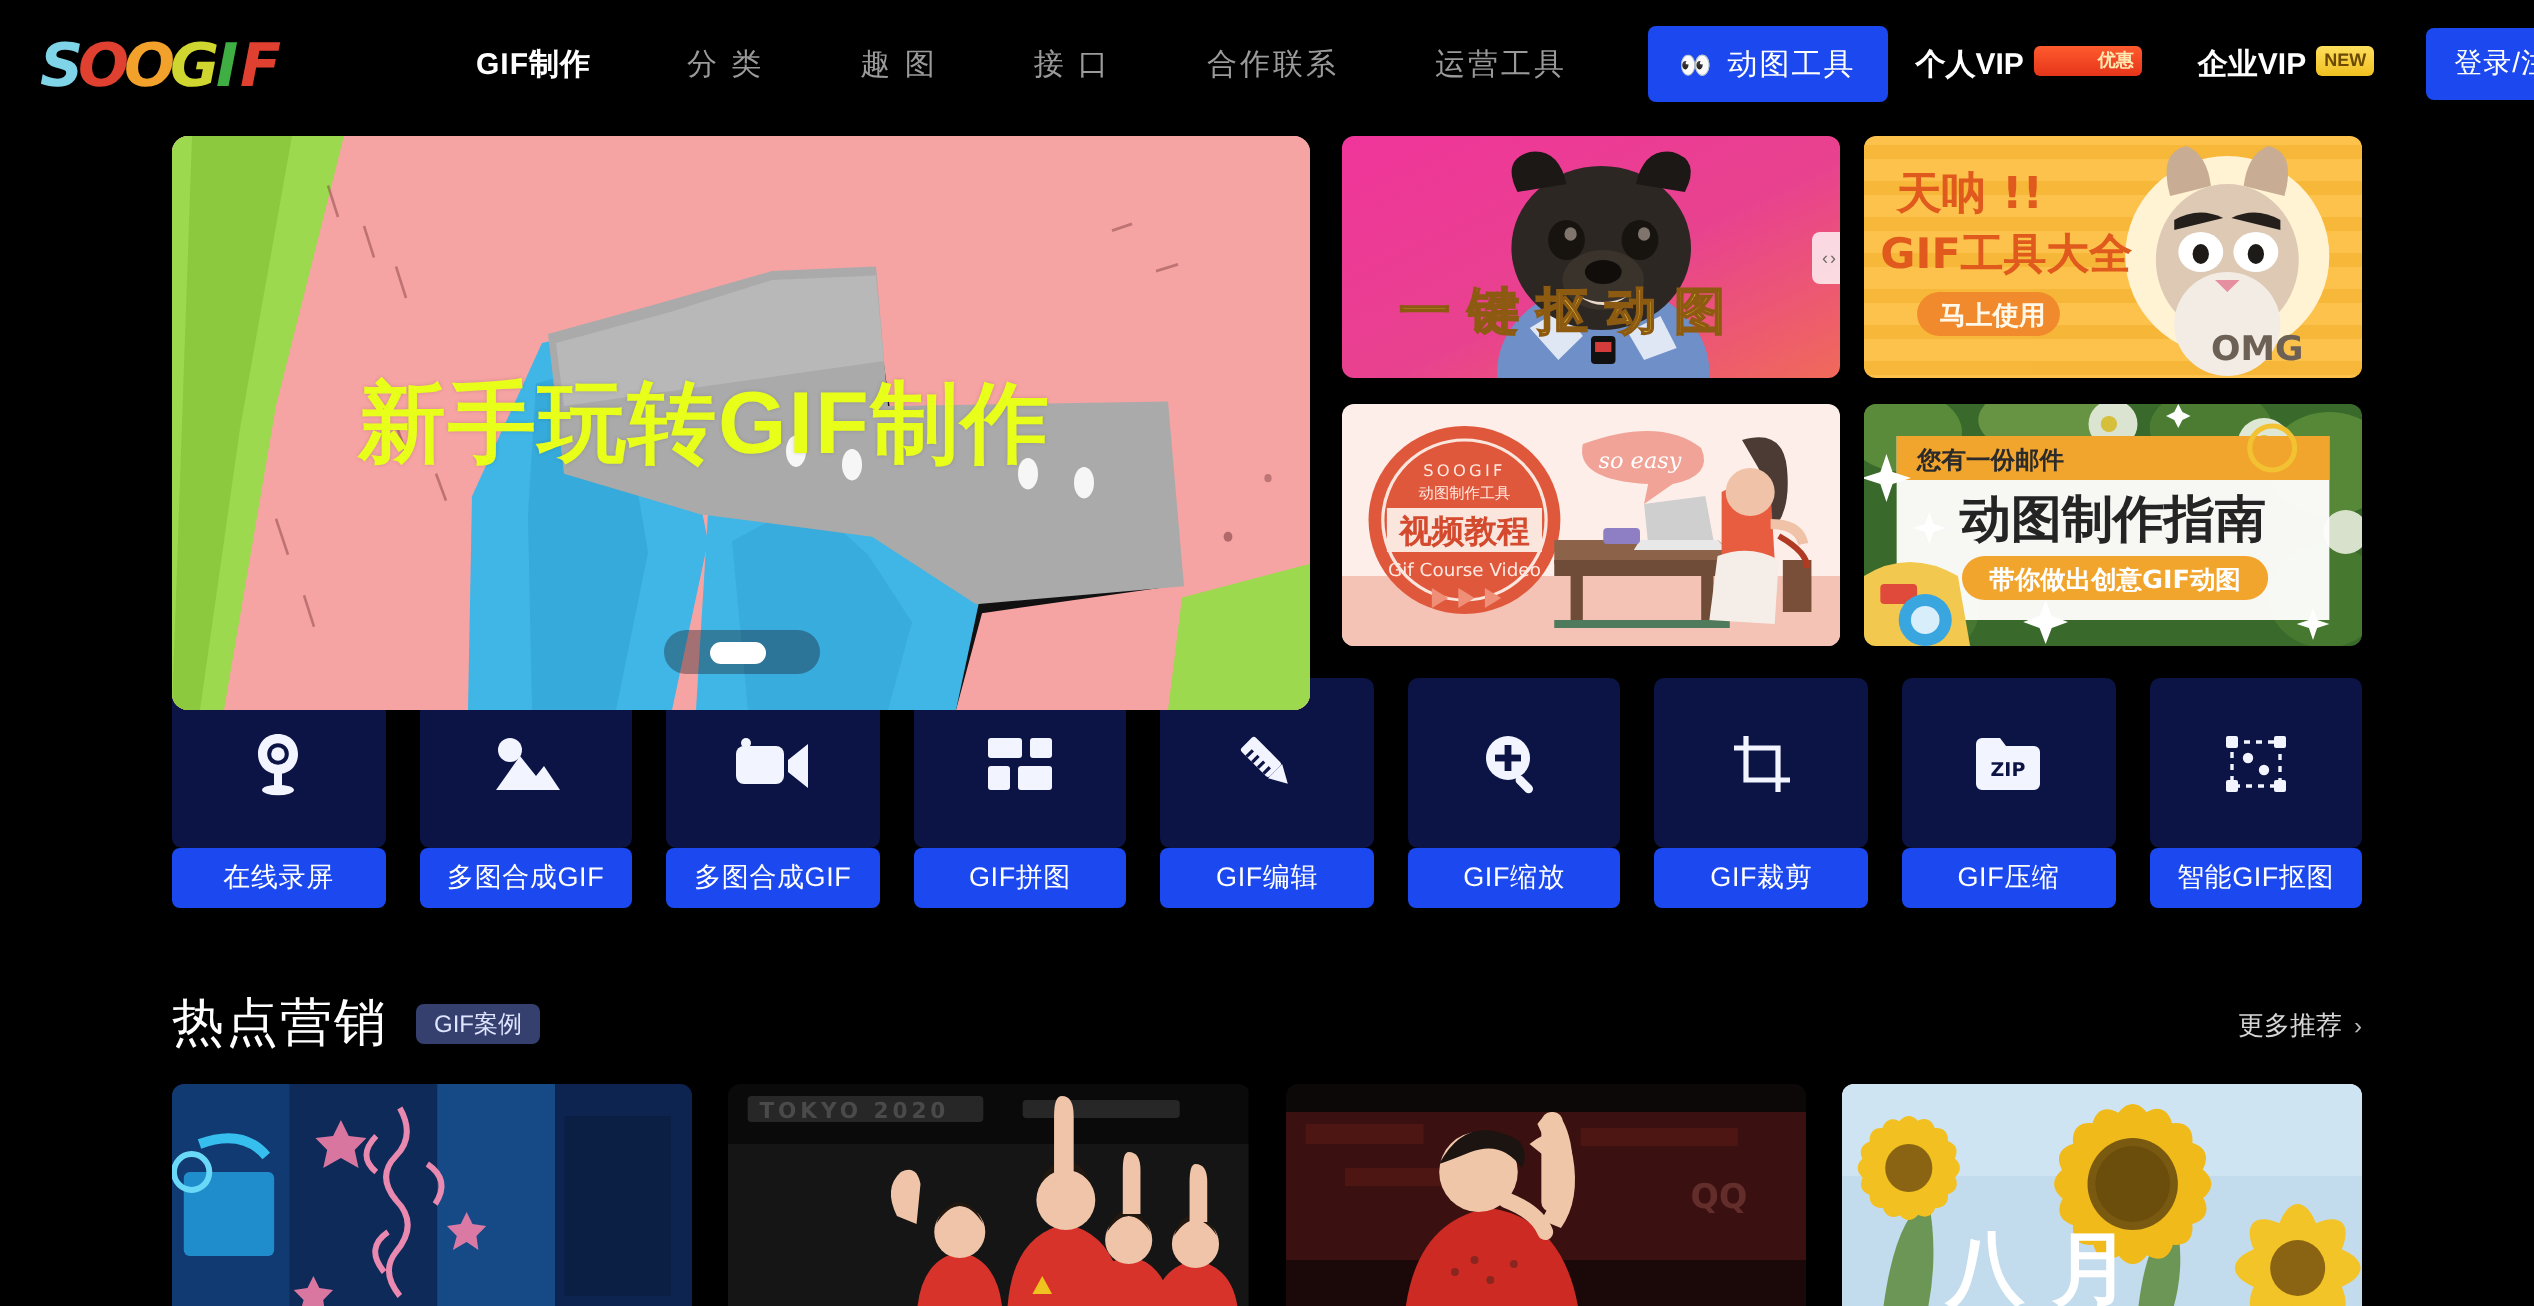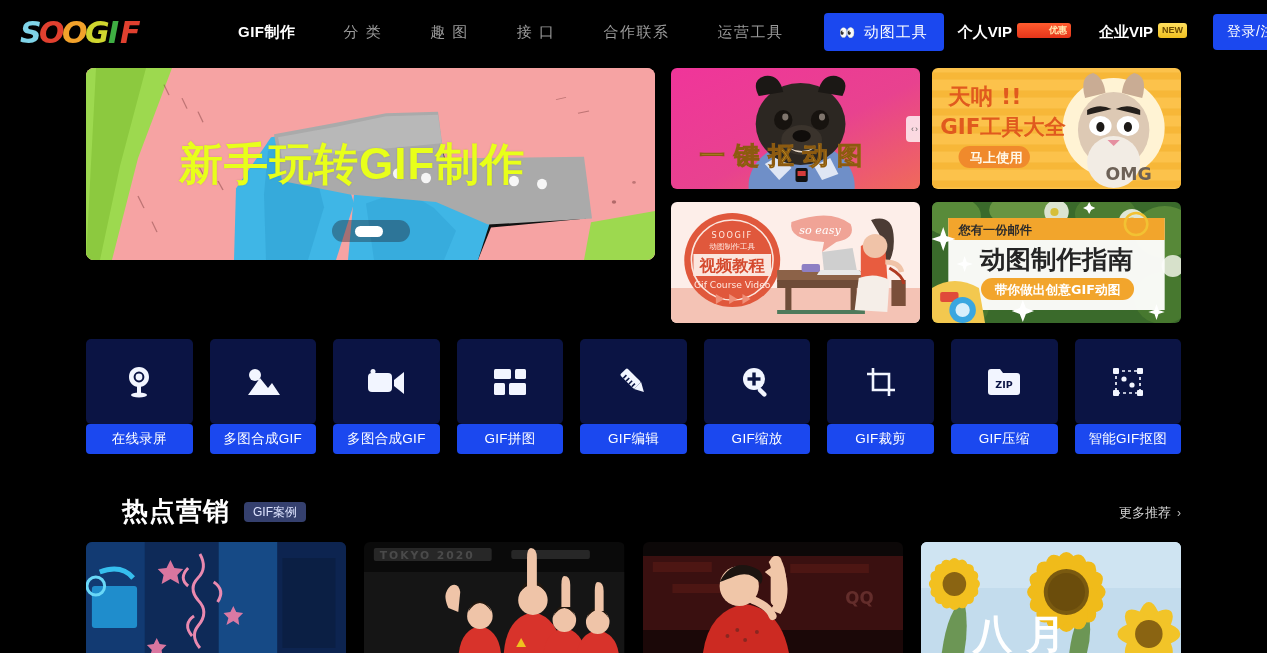--- a/index.html
+++ b/index.html
@@ -103,21 +103,21 @@
   
   .banner-wrap {
     margin: 4px 0 0 0;
     padding: 0 86px;
     display: flex;
     gap: 16px;
     height: 255px;
   }
   .hero {
     width: 569px;
-    height: 192px;
+    height: 287px;
     border-radius: 8px;
     overflow: hidden;
     position: relative;
     flex: 0 0 auto;
     cursor: pointer;
     background: #f4a0a0;
   }
   .hero svg { position: absolute; inset: 0; width: 100%; height: 100%; }
   .hero-title {
     position: absolute;
@@ -217,24 +217,23 @@
   .section-head {
     margin-top: 30px;
     padding: 0 86px;
     display: flex;
     align-items: flex-end;
     height: 40px;
   }
   .section-title {
     color: #fff;
     font-size: 26px;
-    font-weight: bold;
+    font-weight: normal;
     letter-spacing: 1px;
     line-height: 1;
-    margin-left: 36px;
   }
   .section-tag {
     margin-left: 14px;
     background: #35406e;
     color: #dfe4ff;
     font-size: 12px;
     border-radius: 4px;
     padding: 4px 9px;
     line-height: 1;
     margin-bottom: 2px;

